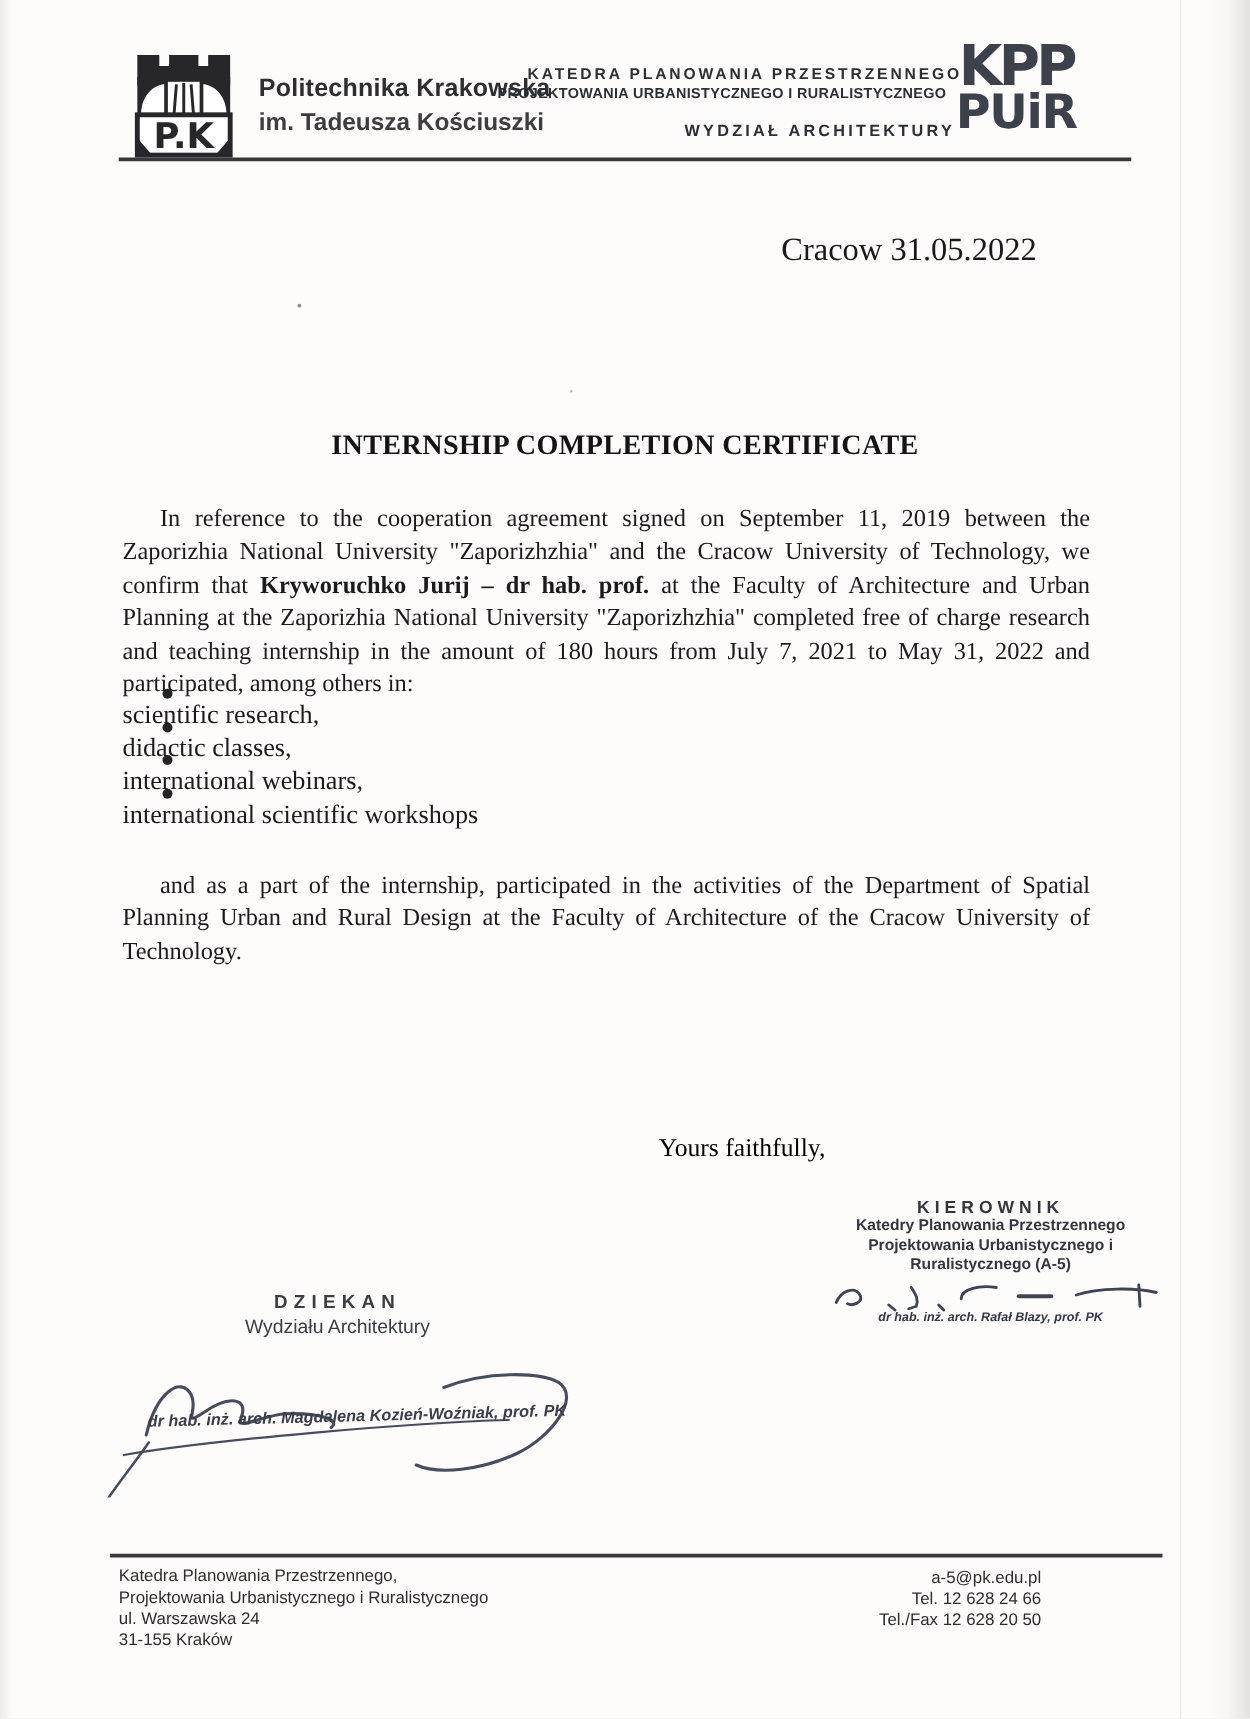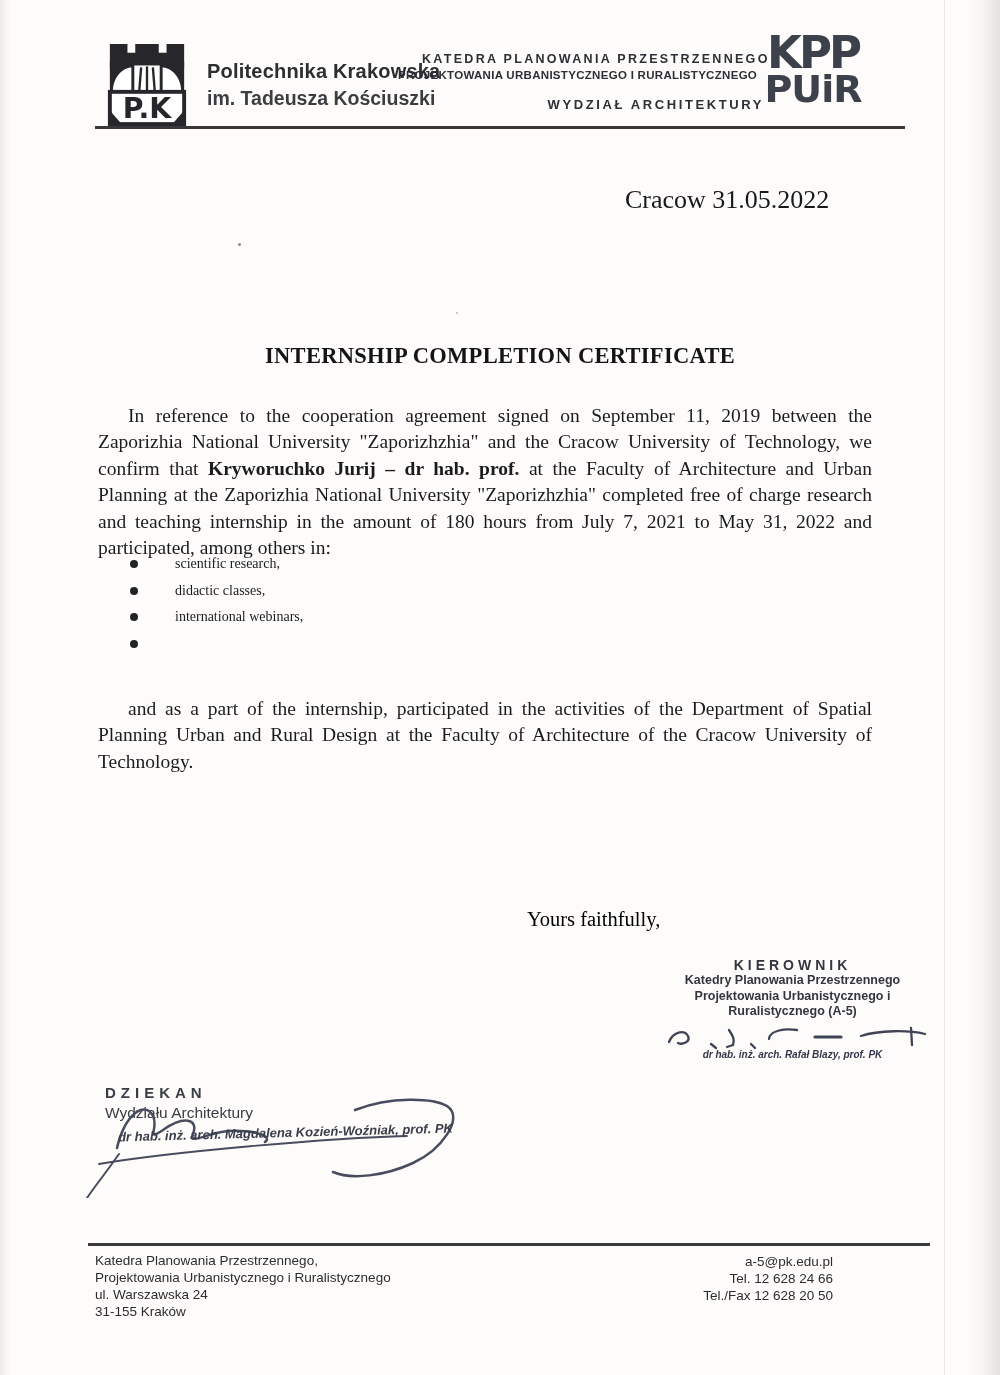--- a/index.html
+++ b/index.html
@@ -32,32 +32,32 @@
 
   
   .date{position:absolute;left:625px;top:185px;font-size:26px;color:#19191b;}
   .title{position:absolute;left:0;width:1000px;top:343px;text-align:center;font-weight:700;
     font-size:22.5px;letter-spacing:.3px;color:#141416;}
   .para{position:absolute;left:98px;width:774px;font-size:19.5px;line-height:26.6px;
     text-align:justify;text-indent:30px;color:#1b1b1e;}
   .p1{top:383px;}
   .p2{top:676px;}
   .bullets{position:absolute;left:98px;top:551px;width:620px;}
-  .bullet-row{display:flex;align-items:center;height:26.6px;font-size:14px;color:#1b1b1e;}
+  .bullet-row{display:flex;align-items:flex-start;height:26.6px;font-size:21px;color:#1b1b1e;flex-direction:column;}
   .bullet-dot{width:8px;height:8px;border-radius:50%;background:#242427;margin-left:32px;margin-right:37px;flex:0 0 auto;}
   .closing{position:absolute;left:527px;top:908px;font-size:20.5px;color:#000000;}
 
   
   .sign-head{position:absolute;left:645px;top:957px;width:295px;text-align:center;
     font-family:"Liberation Sans",sans-serif;color:#33363f;}
   .sh-role{font-size:14px;font-weight:700;letter-spacing:4px;}
   .sh-line{font-size:12.5px;font-weight:700;line-height:15.5px;}
   .sh-strokes{margin-top:3px;height:28px;}
   .sh-name{font-size:10px;font-weight:700;font-style:italic;white-space:nowrap;margin-top:-2px;color:#33374a;}
-  .sign-dean{position:absolute;left:105px;top:1084px;width:330px;
+  .sign-dean{position:absolute;left:105px;top:1033px;width:330px;text-align:center;
     font-family:"Liberation Sans",sans-serif;color:#3a3d45;}
   .sd-role{font-size:15px;font-weight:700;letter-spacing:5px;}
   .sd-line{font-size:15.5px;margin-top:3px;}
   .dean-sig{position:absolute;left:85px;top:1088px;width:390px;height:110px;}
   .sd-name{position:absolute;left:118px;top:1125px;font-size:13px;font-weight:700;font-style:italic;
     transform:rotate(-1.5deg);color:#3a3e4b;white-space:nowrap;font-family:"Liberation Sans",sans-serif;}
 
   
   .footer-rule{position:absolute;left:88px;top:1243px;width:842px;height:3px;background:#3b3b3e;}
   .footer-left{position:absolute;left:95px;top:1252px;font-family:"Liberation Sans",sans-serif;
@@ -124,20 +124,21 @@
     <div class="bullet-row">
         <span class="bullet-dot"></span>
         <span>didactic classes,</span>
       </div>
     <div class="bullet-row">
         <span class="bullet-dot"></span>
         <span>international webinars,</span>
       </div>
     <div class="bullet-row">
         <span class="bullet-dot"></span>
+        <span>international scientific workshops</span>
       </div>
   </div>
 
   <p class="para p2">and as a part of the internship, participated in the activities of the Department of Spatial Planning Urban and Rural Design at the Faculty of Architecture of the Cracow University of Technology.</p>
 
   <div class="closing">Yours faithfully,</div>
 
   <div class="sign-head">
     <div class="sh-role">KIEROWNIK</div>
     <div class="sh-line">Katedry Planowania Przestrzennego</div>

